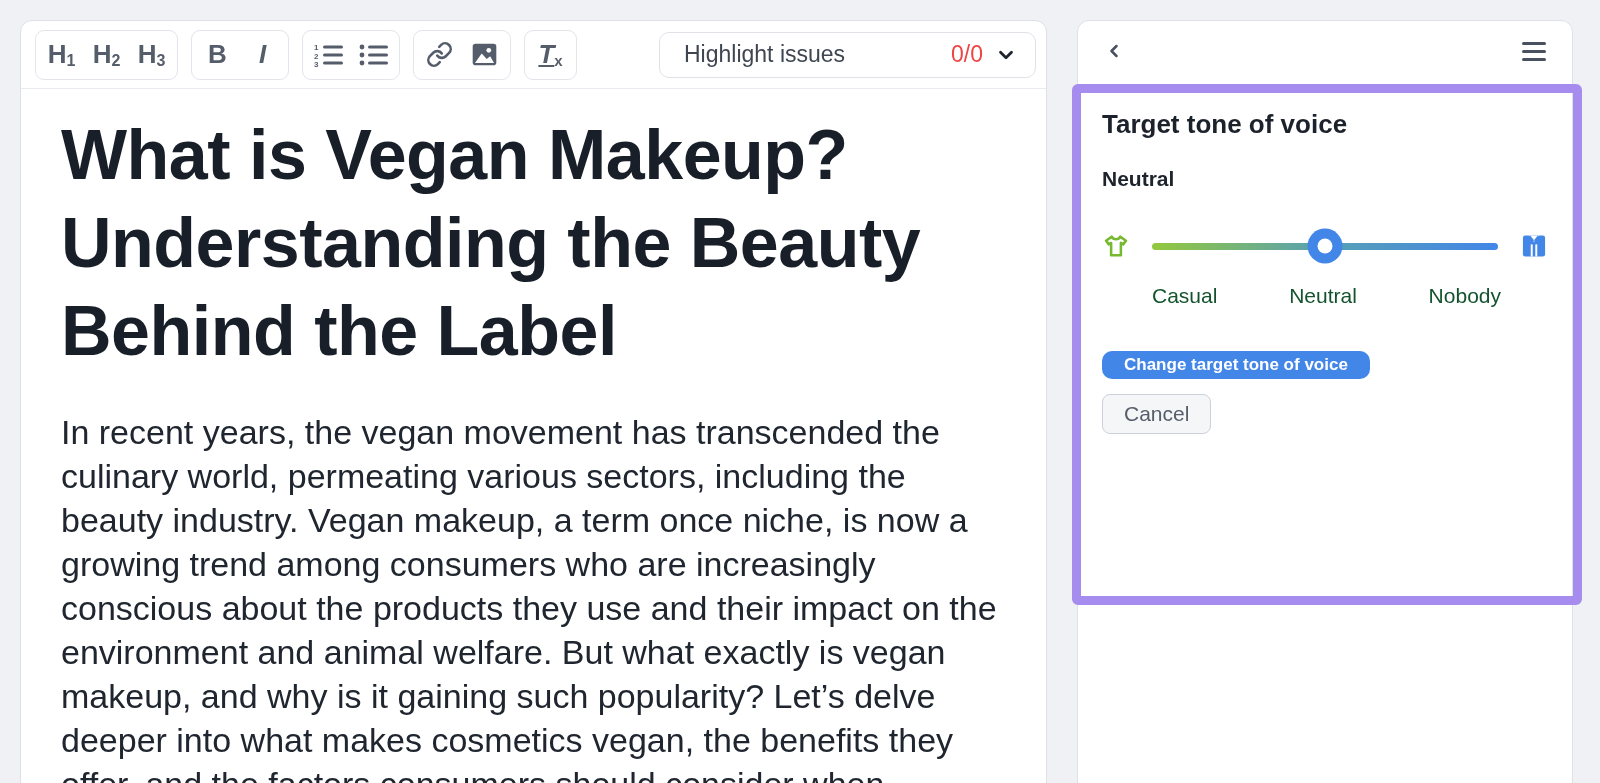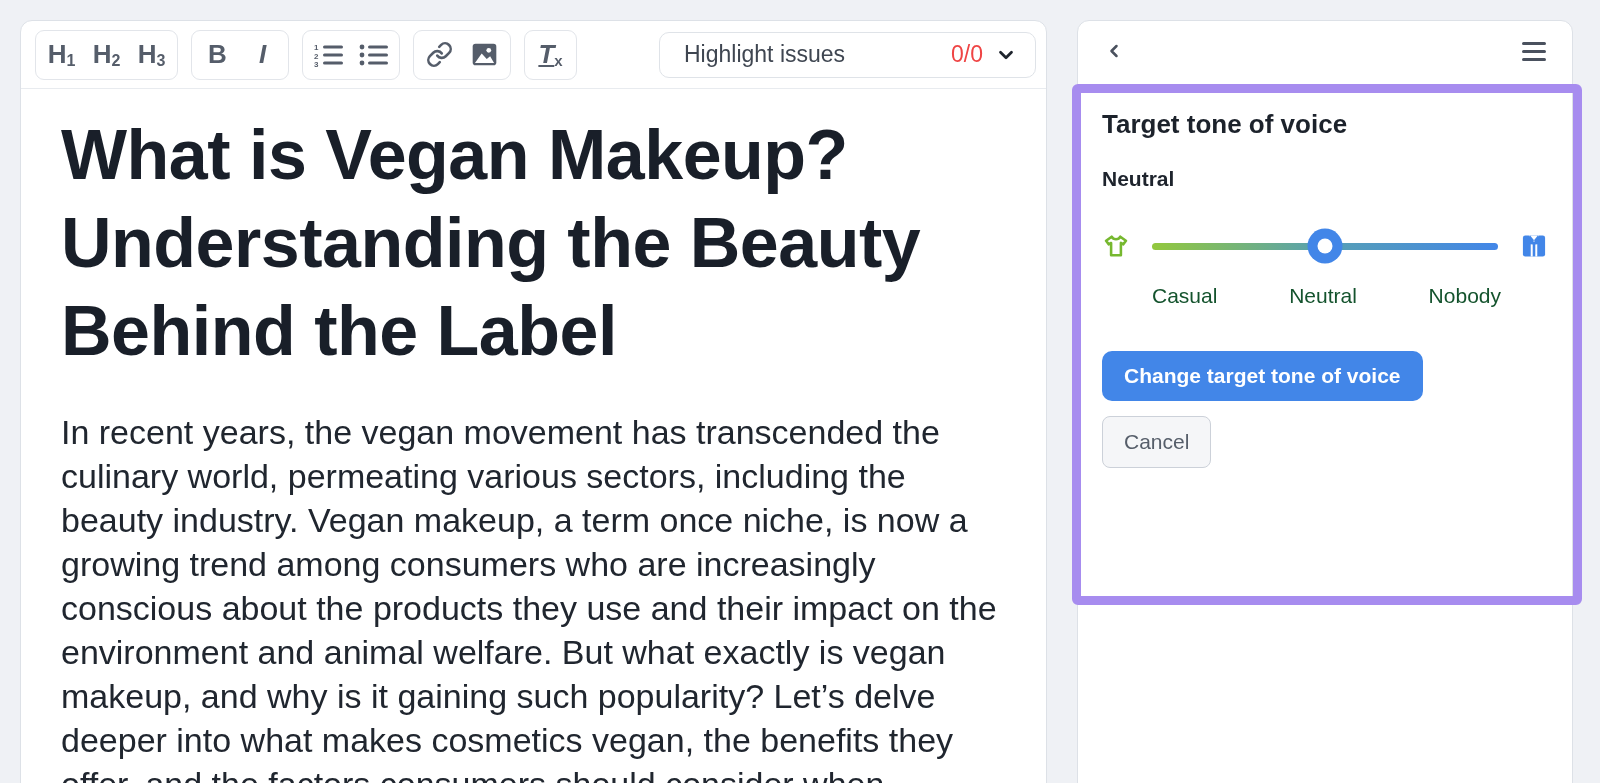--- a/index.html
+++ b/index.html
@@ -75,27 +75,27 @@
     position:absolute; left:50%; top:50%; transform:translate(-50%,-50%);
     width:35px; height:35px; border-radius:50%; background:#4286e8;
     display:flex; align-items:center; justify-content:center; cursor:grab;
   }
   .slider-thumb-core { width:15px; height:15px; border-radius:50%; background:#fff; }
   .slider-labels {
     display:flex; justify-content:space-between;
     margin:24px 47px 0 50px; font-size:21px; color:#14532d;
   }
   .btn-primary {
-    margin-top:43px; height:50px; padding:0 22px;
+    margin-top:43px; height:28px; padding:0 22px;
     background:#4286e8; color:#fff; border:none; border-radius:10px;
-    font-family:inherit; font-size:21px; font-weight:700; cursor:pointer;
+    font-family:inherit; font-size:17px; font-weight:700; cursor:pointer;
     display:inline-flex; align-items:center;
   }
   .btn-cancel {
-    display:block; margin-top:15px; height:52px; padding:0 21px;
+    display:block; margin-top:15px; height:40px; padding:0 21px;
     background:#f5f6f8; border:1px solid #ccd1d9; border-radius:8px;
     font-family:inherit; font-size:21px; color:#565e6a; cursor:pointer;
   }
   
   .purple-overlay {
     position:absolute; left:1072px; top:84px; width:510px; height:521px;
     border:9px solid #a78cef; border-radius:6px; z-index:6; pointer-events:none;
   }
   svg { display:block; }
 </style>

